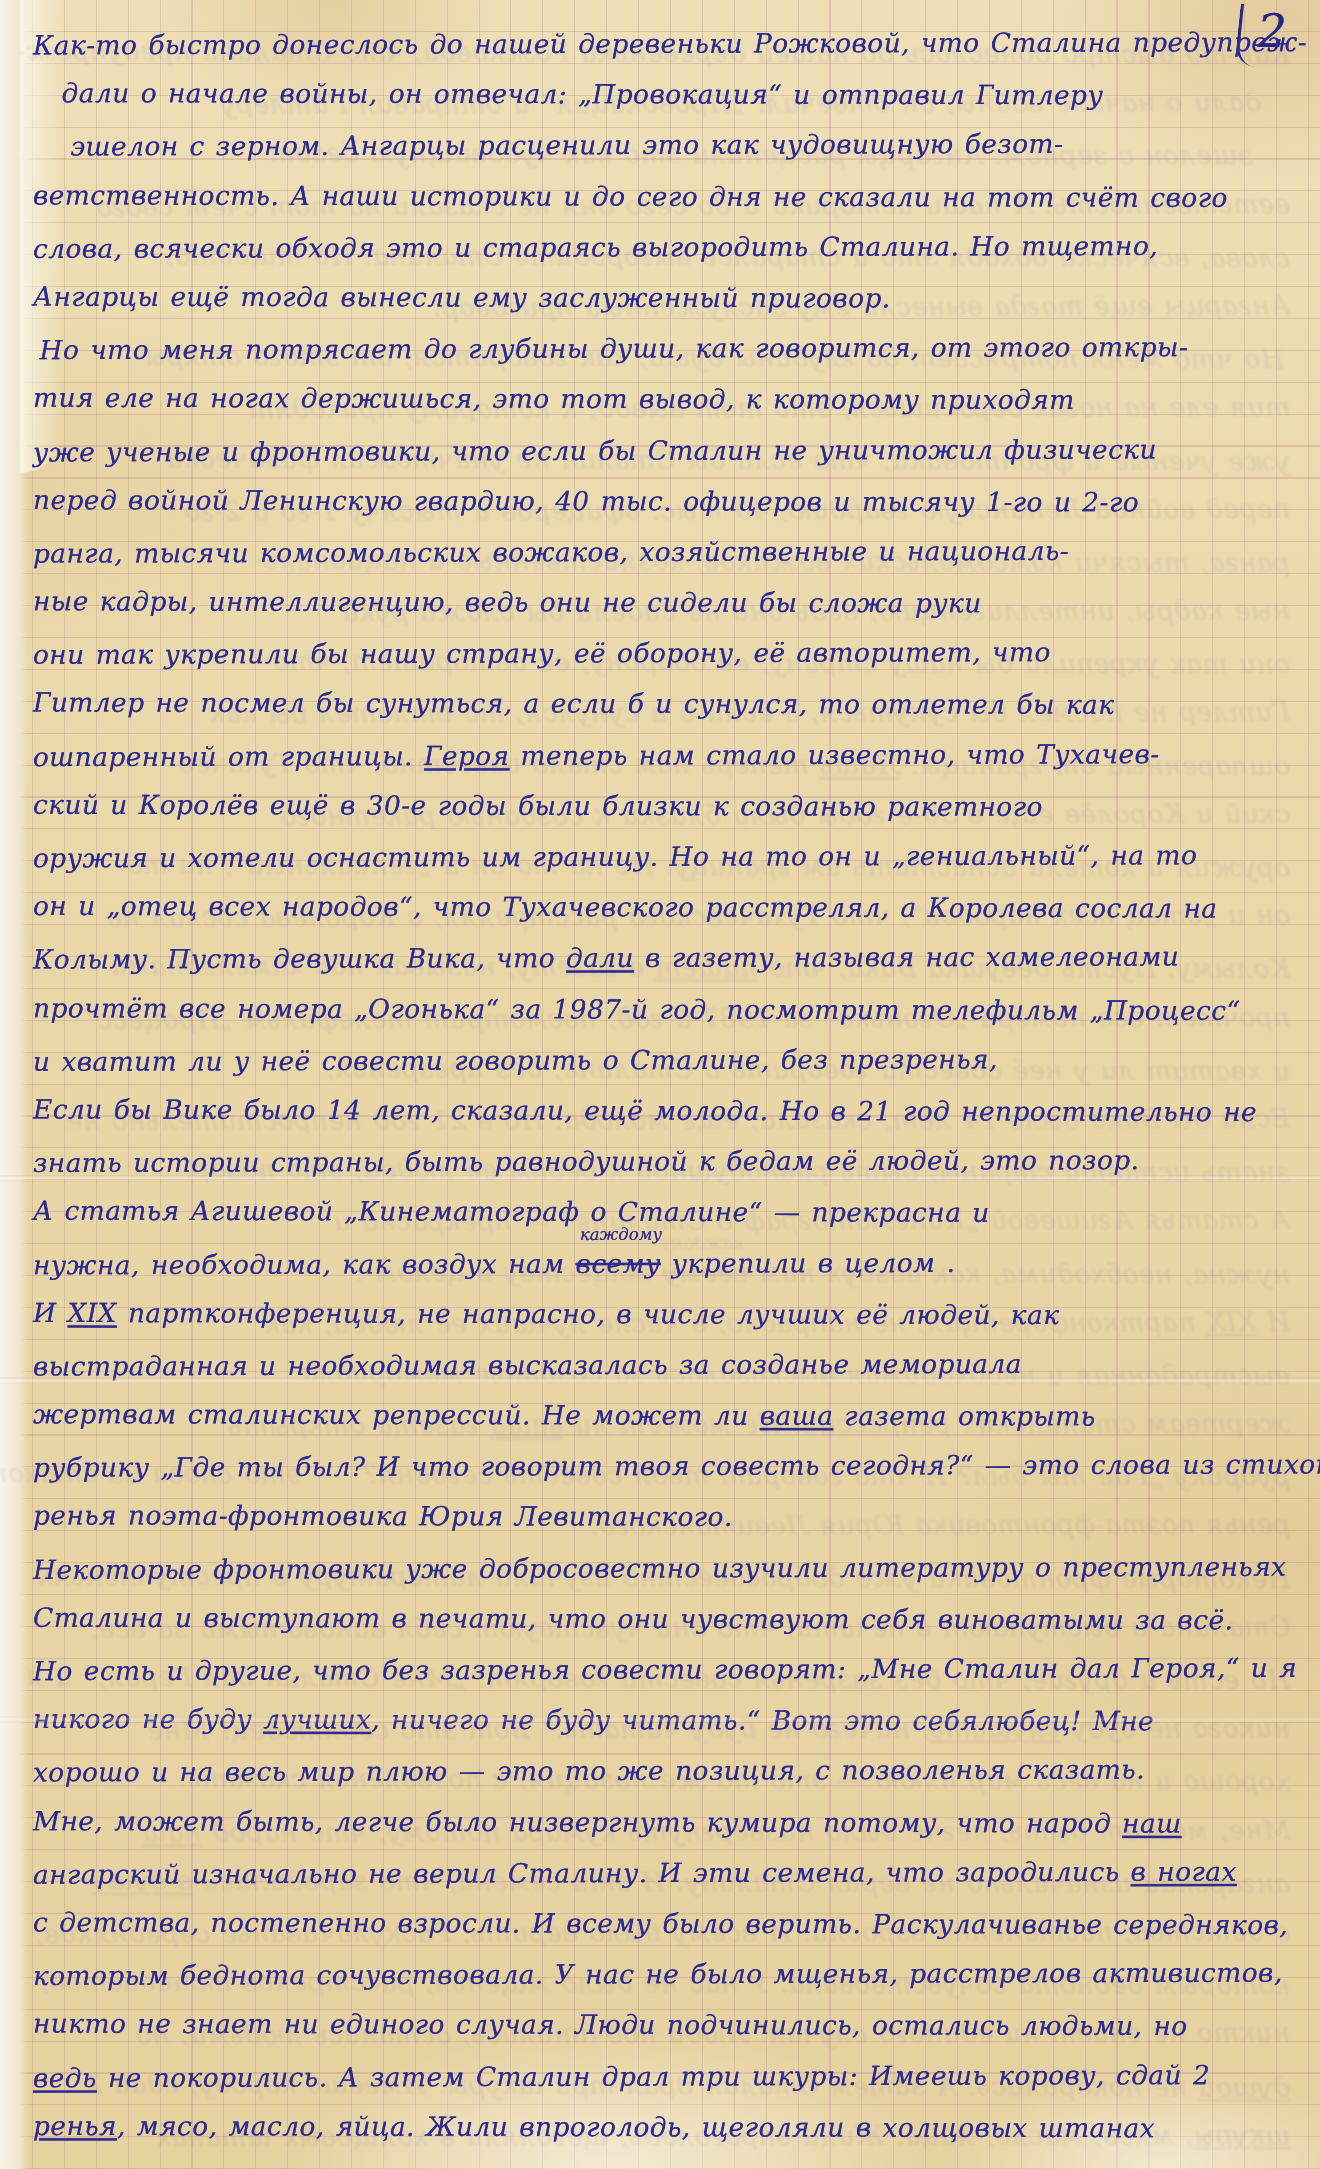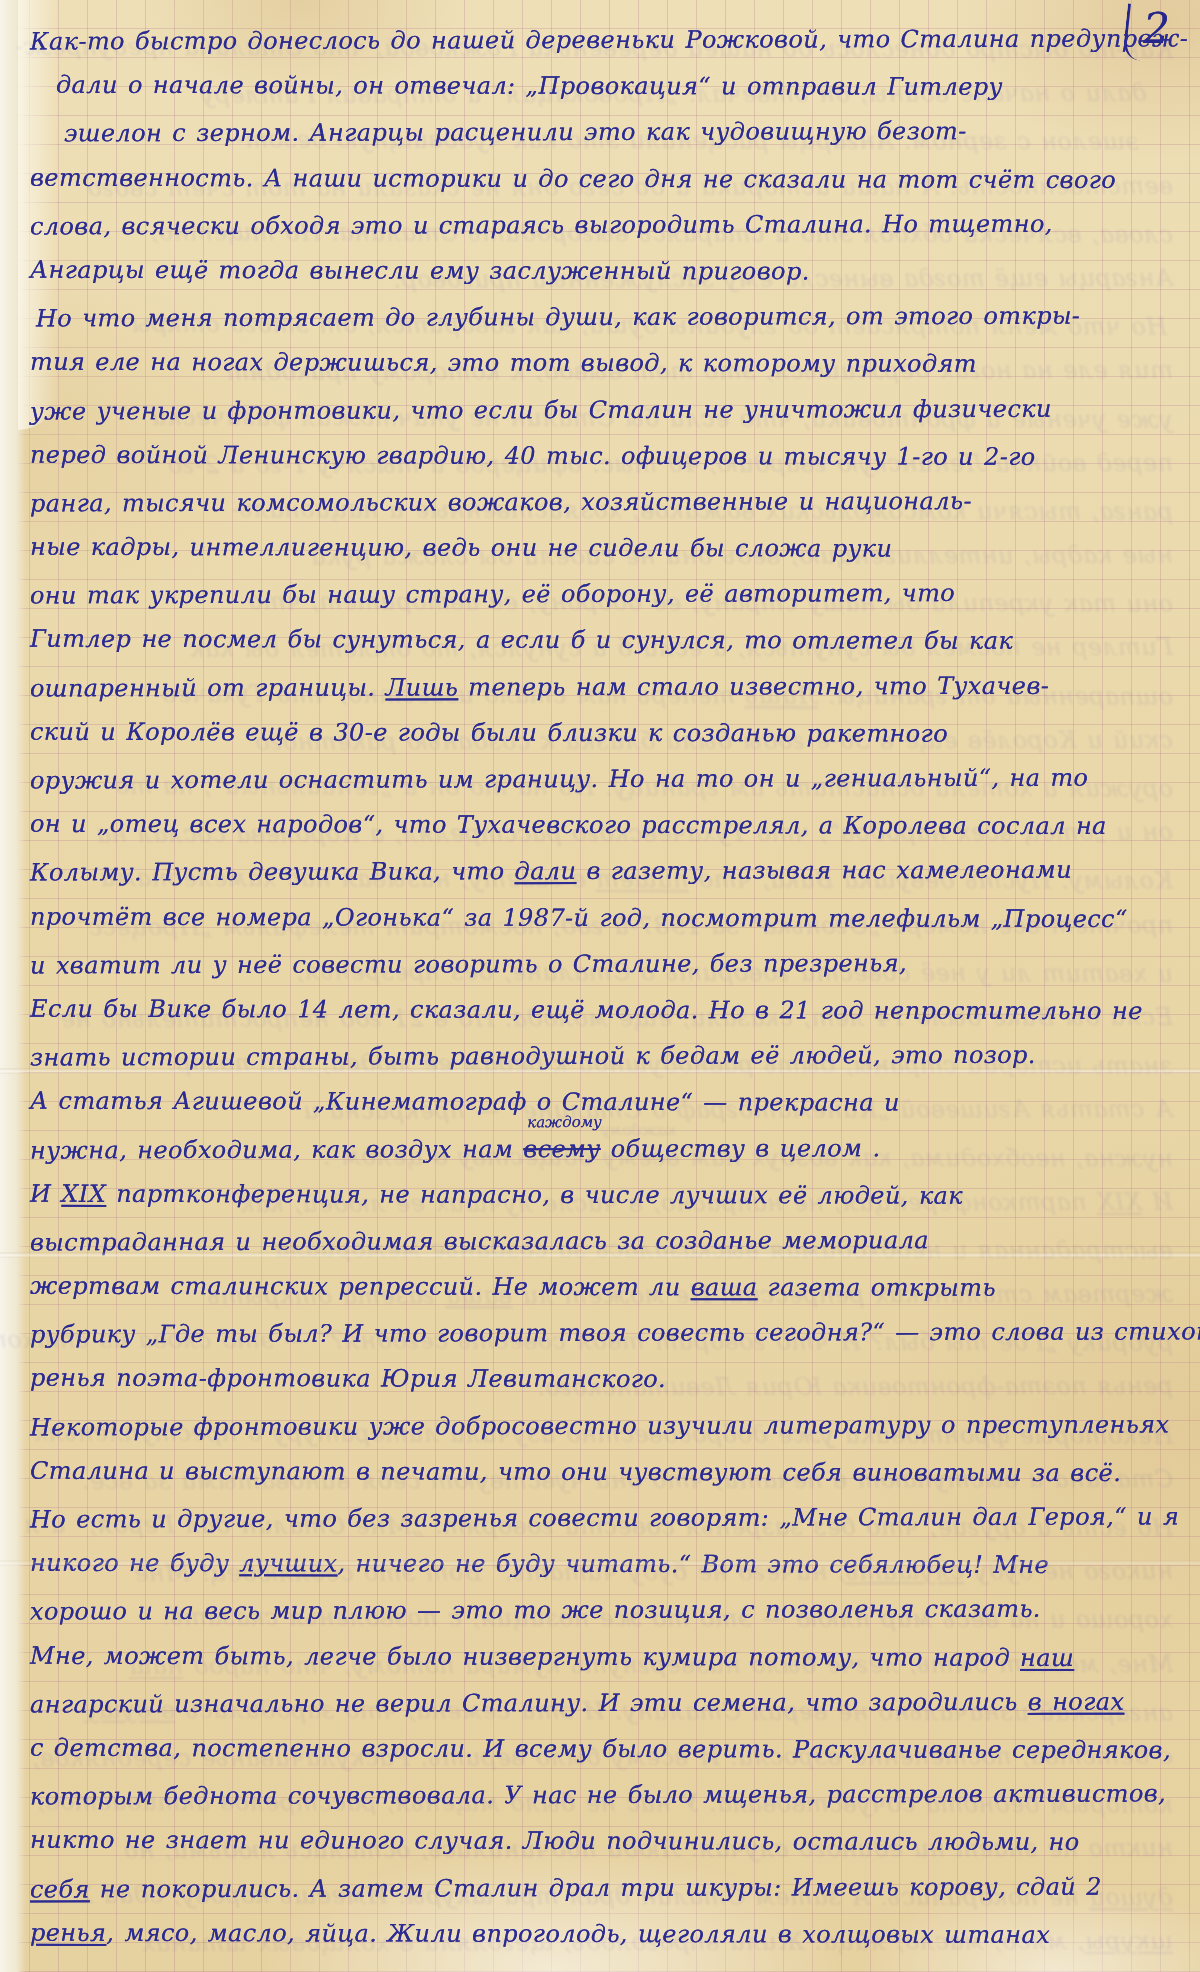--- a/index.html
+++ b/index.html
@@ -146,48 +146,48 @@
     <div class="line">слова, всячески обходя это и стараясь выгородить Сталина. Но тщетно,</div>
     <div class="line">Ангарцы ещё тогда вынесли ему заслуженный приговор.</div>
     <div class="line">Но что меня потрясает до глубины души, как говорится, от этого откры-</div>
     <div class="line">тия еле на ногах держишься, это тот вывод, к которому приходят</div>
     <div class="line">уже ученые и фронтовики, что если бы Сталин не уничтожил физически</div>
     <div class="line">перед войной Ленинскую гвардию, 40 тыс. офицеров и тысячу 1-го и 2-го</div>
     <div class="line">ранга, тысячи комсомольских вожаков, хозяйственные и националь-</div>
     <div class="line">ные кадры, интеллигенцию, ведь они не сидели бы сложа руки</div>
     <div class="line">они так укрепили бы нашу страну, её оборону, её авторитет, что</div>
     <div class="line">Гитлер не посмел бы сунуться, а если б и сунулся, то отлетел бы как</div>
-    <div class="line">ошпаренный от границы. <u>Лишь</u> теперь нам стало известно, что Тухачев-</div>
+    <div class="line">ошпаренный от границы. <u>Героя</u> теперь нам стало известно, что Тухачев-</div>
     <div class="line">ский и Королёв ещё в 30-е годы были близки к созданью ракетного</div>
     <div class="line">оружия и хотели оснастить им границу. Но на то он и „гениальный“, на то</div>
     <div class="line">он и „отец всех народов“, что Тухачевского расстрелял, а Королева сослал на</div>
     <div class="line">Колыму. Пусть девушка Вика, что <u>дали</u> в газету, называя нас хамелеонами</div>
     <div class="line">прочтёт все номера „Огонька“ за 1987-й год, посмотрит телефильм „Процесс“</div>
     <div class="line">и хватит ли у неё совести говорить о Сталине, без презренья,</div>
     <div class="line">Если бы Вике было 14 лет, сказали, ещё молода. Но в 21 год непростительно не</div>
     <div class="line">знать истории страны, быть равнодушной к бедам её людей, это позор.</div>
     <div class="line">А статья Агишевой „Кинематограф о Сталине“ — прекрасна и</div>
     <div class="line">
-      <span>нужна, необходима, как воздух нам </span><span class="corr"><span class="insert-word">каждому</span><span class="struck">всему</span></span><span> обществу в целом .</span>
+      <span>нужна, необходима, как воздух нам </span><span class="corr"><span class="insert-word">каждому</span><span class="struck">всему</span></span><span> укрепили в целом .</span>
     </div>
     <div class="line">И <u>XIX</u> партконференция, не напрасно, в числе лучших её людей, как</div>
     <div class="line">выстраданная и необходимая высказалась за созданье мемориала</div>
     <div class="line">жертвам сталинских репрессий. Не может ли <u>ваша</u> газета открыть</div>
     <div class="line">рубрику „Где ты был? И что говорит твоя совесть сегодня?“ — это слова из стихотво-</div>
     <div class="line">ренья поэта-фронтовика Юрия Левитанского.</div>
     <div class="line">Некоторые фронтовики уже добросовестно изучили литературу о преступленьях</div>
     <div class="line">Сталина и выступают в печати, что они чувствуют себя виноватыми за всё.</div>
     <div class="line">Но есть и другие, что без зазренья совести говорят: „Мне Сталин дал Героя,“ и я</div>
     <div class="line">никого не буду <u>лучших</u>, ничего не буду читать.“ Вот это себялюбец! Мне</div>
     <div class="line">хорошо и на весь мир плюю — это то же позиция, с позволенья сказать.</div>
     <div class="line">Мне, может быть, легче было низвергнуть кумира потому, что народ <u>наш</u></div>
     <div class="line">ангарский изначально не верил Сталину. И эти семена, что зародились <u>в ногах</u></div>
     <div class="line">с детства, постепенно взросли. И всему было верить. Раскулачиванье середняков,</div>
     <div class="line">которым беднота сочувствовала. У нас не было мщенья, расстрелов активистов,</div>
     <div class="line">никто не знает ни единого случая. Люди подчинились, остались людьми, но</div>
-    <div class="line"><u>себя</u> не покорились. А затем Сталин драл три шкуры: Имеешь корову, сдай 2</div>
+    <div class="line"><u>ведь</u> не покорились. А затем Сталин драл три шкуры: Имеешь корову, сдай 2</div>
     <div class="line"><u>ренья</u>, мясо, масло, яйца. Жили впроголодь, щеголяли в холщовых штанах</div>
   </div>
 
   <div class="crease c1"></div>
   <div class="crease c2"></div>
   <div class="crease c3"></div>
 </div>
 
 </body></html>

